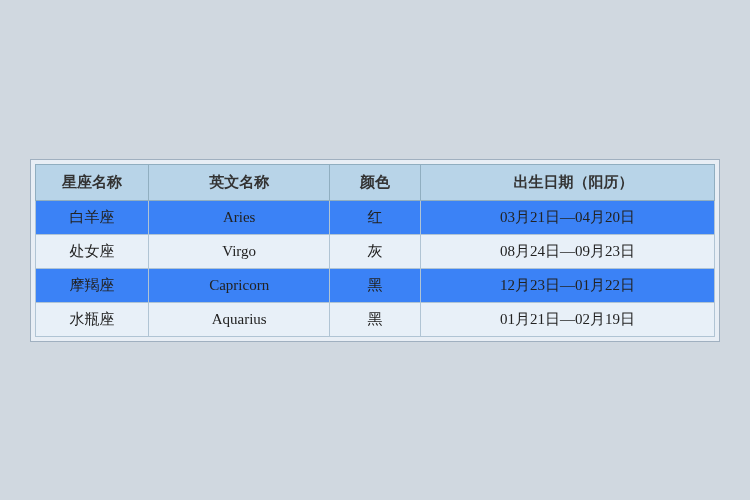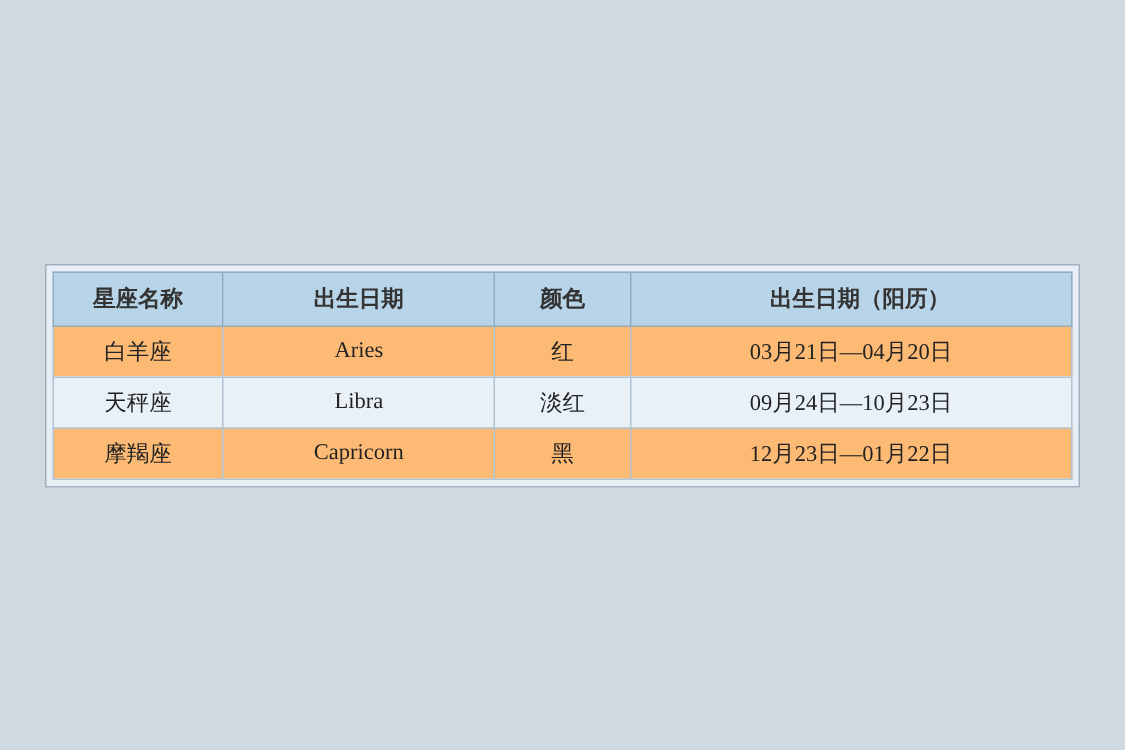--- a/index.html
+++ b/index.html
@@ -34,21 +34,21 @@
       color: #333;
       font-size: 15px;
       font-weight: bold;
       text-align: center;
       padding: 8px 12px;
       border: 1px solid #90aec0;
       margin-left: 20px;
     }
 
     td {
-      background-color: #fdba74;
+      background-color: #3b82f6;
       color: #222;
       font-size: 15px;
       text-align: center;
       padding: 7px 12px;
       border: 1px solid #b0c4d4;
     }
 
     tr:nth-child(even) td {
       background-color: #e8f0f8;
     }
@@ -59,39 +59,45 @@
     .col-date { width: 260px; padding-left: 24px; }
   </style>
 </head>
 <body>
 
 <div class="table-container">
   <table>
     <thead>
       <tr>
         <th class="col-chinese">星座名称</th>
-        <th class="col-english">出生日期</th>
+        <th class="col-english">英文名称</th>
         <th class="col-color">颜色</th>
         <th class="col-date">出生日期（阳历）</th>
       </tr>
     </thead>
     <tbody id="table-body">
     <tr>
           <td>白羊座</td>
           <td>Aries</td>
           <td>红</td>
           <td>03月21日—04月20日</td>
         </tr>
         <tr>
-          <td>天秤座</td>
-          <td>Libra</td>
-          <td>淡红</td>
-          <td>09月24日—10月23日</td>
+          <td>处女座</td>
+          <td>Virgo</td>
+          <td>灰</td>
+          <td>08月24日—09月23日</td>
         </tr>
         <tr>
           <td>摩羯座</td>
           <td>Capricorn</td>
           <td>黑</td>
           <td>12月23日—01月22日</td>
         </tr>
+        <tr>
+          <td>水瓶座</td>
+          <td>Aquarius</td>
+          <td>黑</td>
+          <td>01月21日—02月19日</td>
+        </tr>
       </tbody>
   </table>
 </div>
 
 </body></html>

